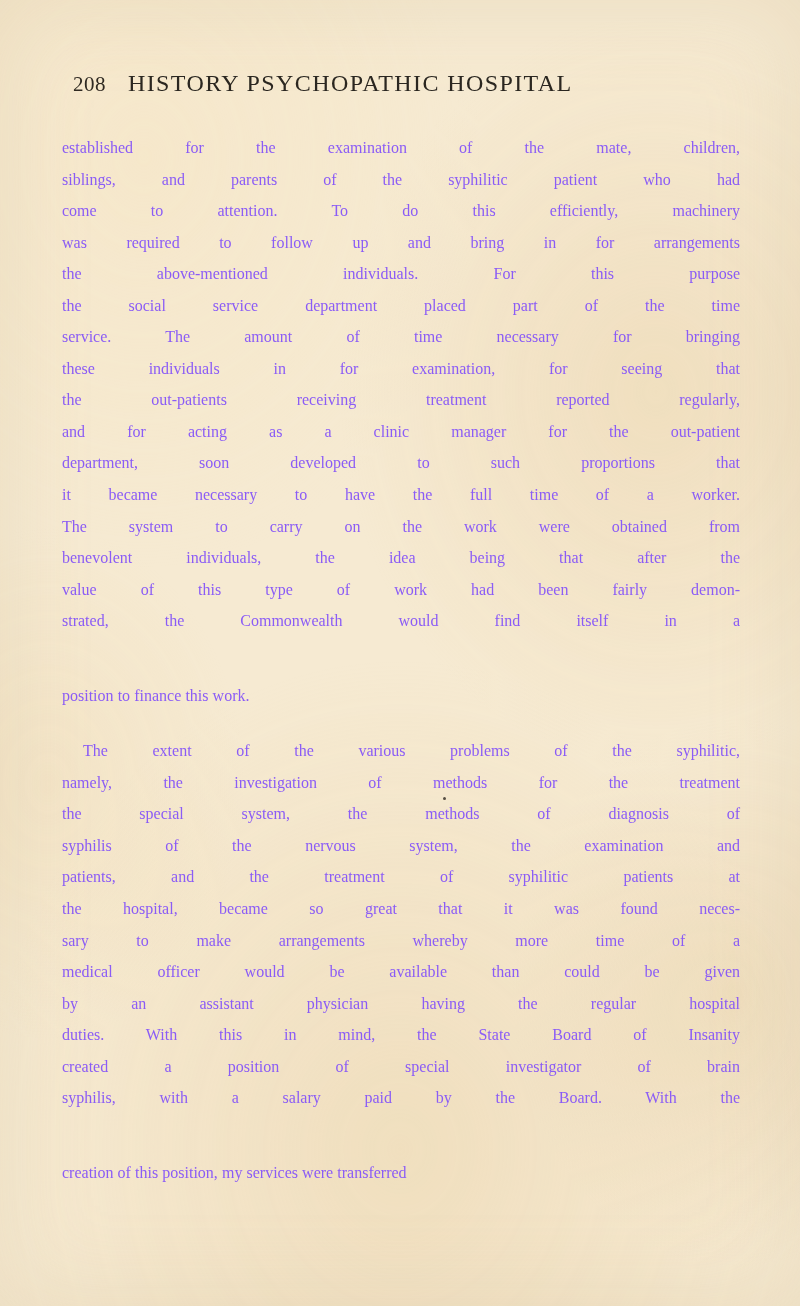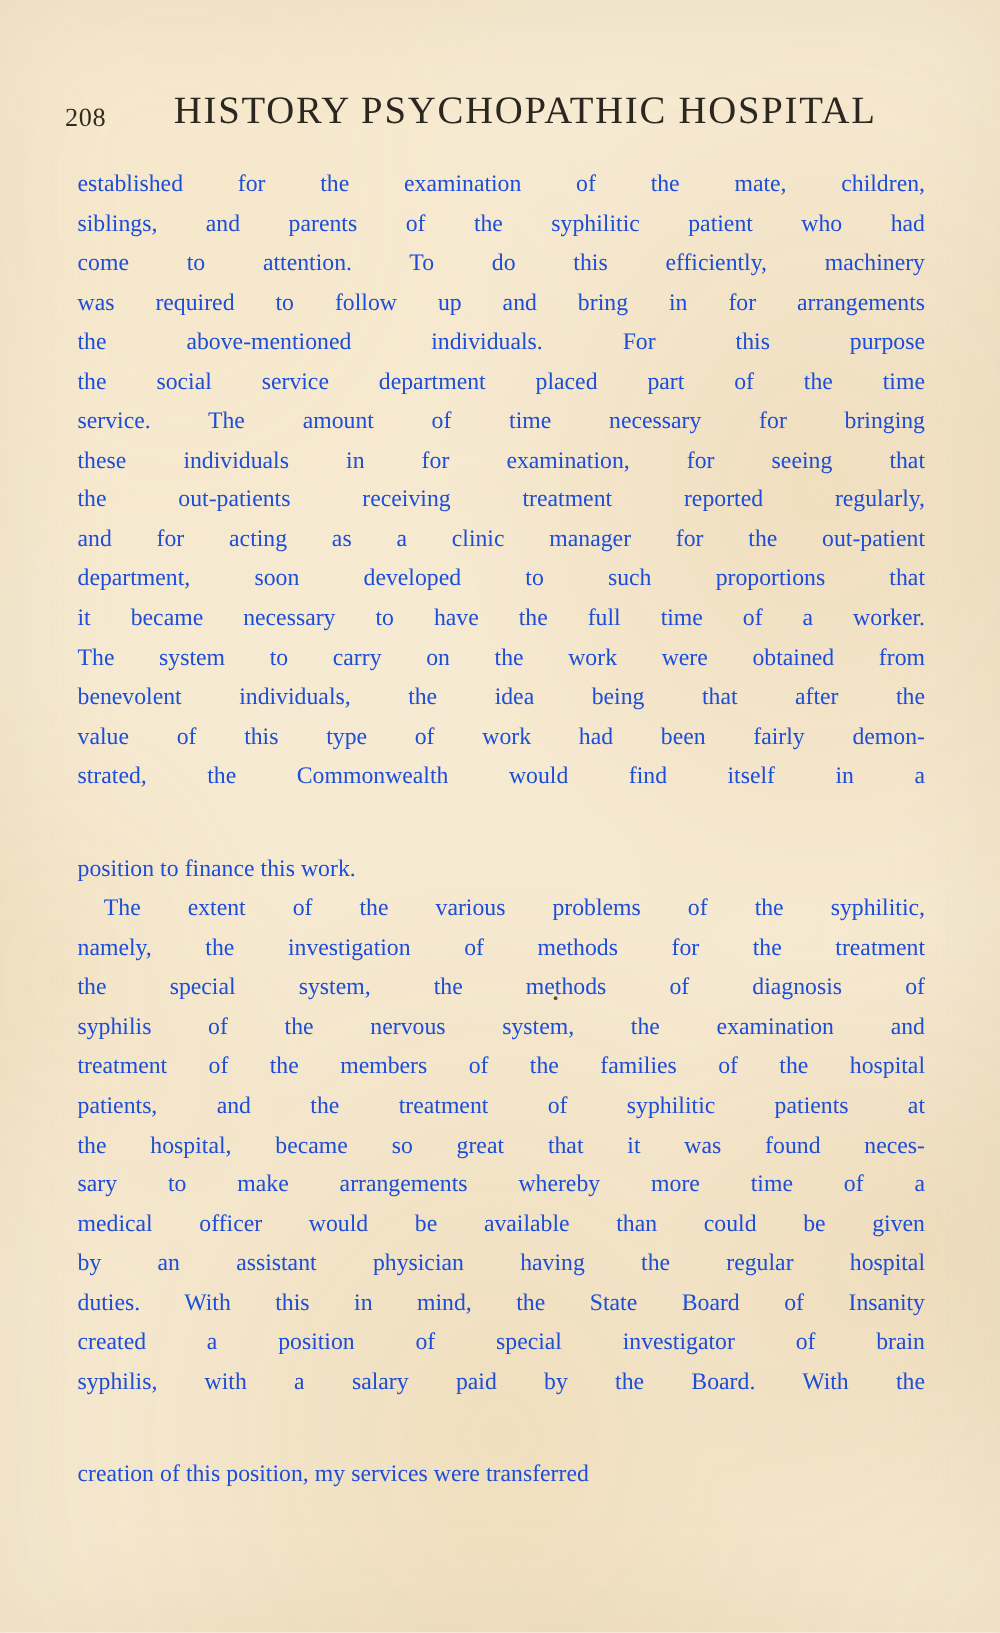--- a/index.html
+++ b/index.html
@@ -38,75 +38,75 @@
   }
 
   .page {
     position: absolute;
     inset: 0;
   }
 
   
   .running-head {
     position: absolute;
-    left: 52px;
+    left: 73px;
     top: 70px;
     width: 678px;
     display: flex;
-    align-items: flex-end;
+    align-items: center;
     white-space: nowrap;
-    gap: 32px;
   }
   .folio {
     font-size: 21px;
     letter-spacing: 0.5px;
     color: #2f2a22;
     font-variant-numeric: oldstyle-nums;
     font-feature-settings: "onum" 1;
     margin-right: 22px;
     position: relative;
     top: 1px;
   }
   .head-title {
-    font-size: 31px;
+    font-size: 24px;
     letter-spacing: 1.4px;
     color: #2b2721;
     font-weight: 400;
   }
 
   
   .textblock {
     position: absolute;
     left: 62px;
     top: 132px;
     width: 678px;
   }
   .para {
-    font-size: 19px;
+    font-size: 16px;
     line-height: 31.55px;
     text-align: justify;
     text-align-last: left;
-    color: #1d4ed8;
+    color: #8b5cf6;
     margin: 0;
     hyphens: none;
     word-spacing: 0.1px;
   }
   
   .line {
     display: block;
     text-align: justify;
     text-align-last: justify;
     white-space: nowrap;
   }
   .line.last {
     text-align-last: left;
     margin-top: 43px;
   }
   .line.first-indent {
     text-indent: 21px;
+    margin-top: 24px;
   }
 
   
   .ink-speck {
     position: absolute;
     left: 443px;
     top: 797px;
     width: 3px;
     height: 3px;
     border-radius: 50%;
@@ -144,21 +144,20 @@
         <span class="line">benevolent individuals, the idea being that after the</span>
         <span class="line">value of this type of work had been fairly demon-</span>
         <span class="line">strated, the Commonwealth would find itself in a</span>
         <span class="line last">position to finance this work.</span>
       </p>
     <p class="para">
         <span class="line first-indent">The extent of the various problems of the syphilitic,</span>
         <span class="line">namely, the investigation of methods for the treatment</span>
         <span class="line">the special system, the methods of diagnosis of</span>
         <span class="line">syphilis of the nervous system, the examination and</span>
-        <span class="line">treatment of the members of the families of the hospital</span>
         <span class="line">patients, and the treatment of syphilitic patients at</span>
         <span class="line">the hospital, became so great that it was found neces-</span>
         <span class="line">sary to make arrangements whereby more time of a</span>
         <span class="line">medical officer would be available than could be given</span>
         <span class="line">by an assistant physician having the regular hospital</span>
         <span class="line">duties.  With this in mind, the State Board of Insanity</span>
         <span class="line">created a position of special investigator of brain</span>
         <span class="line">syphilis, with a salary paid by the Board.  With the</span>
         <span class="line last">creation of this position, my services were transferred</span>
       </p>

